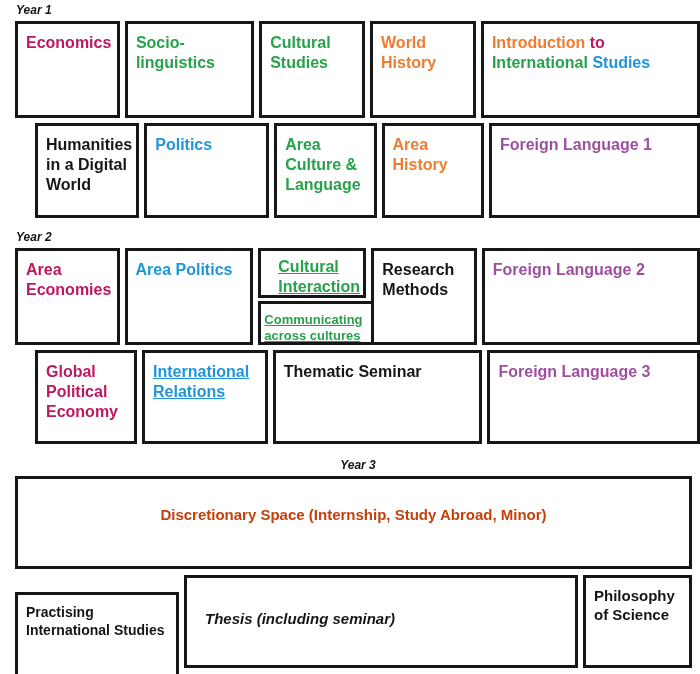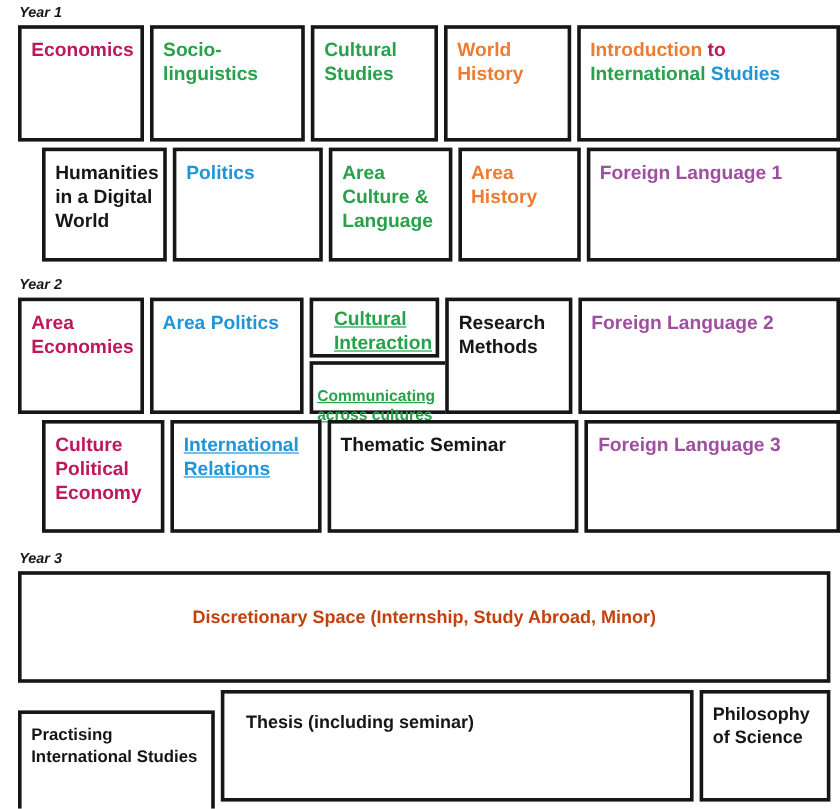--- a/index.html
+++ b/index.html
@@ -15,43 +15,43 @@
     font-size:12px;
     font-weight:bold;
     color:#161616;
     line-height:15px;
     font-style:italic;
   }
   .row{display:flex;gap:5px;margin-left:15px;}
   .mt5{margin-top:5px;padding-left:20px;}
   .mt6{margin-top:6px;}
   .lbl-y2{margin-top:12px;}
-  .lbl-y3{margin-top:14px;}
+  .lbl-y3{margin-top:14px;text-align:center;}
   .box{
     box-sizing:border-box;
     border:3px solid #161616;
     background:#ffffff;
     padding:9px 4px 0 8px;
     font-weight:bold;
     font-size:16px;
     line-height:1.25;
     color:#161616;
   }
   .w1{width:107px;}.w2{width:132px;}.w3{width:108px;}.w4{width:108px;}.w5{width:224px;}
   .wTheme{width:221px;}
   .h1{height:97px;}.h2{height:95px;}.h3{height:97px;}.h4{height:94px;}
   .stack{display:flex;flex-direction:column;gap:3px;width:108px;height:97px;}
   .sub1{width:108px;height:50px;padding:6px 2px 0 17px;}
-  .sub2{width:120px;height:44px;padding:18px 1px 0 3px;font-size:13px;line-height:1.2;}
+  .sub2{width:120px;height:44px;padding:8px 1px 0 3px;font-size:13px;line-height:1.2;}
   .big{
     width:677px;height:93px;margin-left:15px;
     text-align:center;padding:27px 8px 0 8px;font-size:15px;
   }
   .b1{width:164px;height:93px;font-size:14px;margin-top:17px;}
-  .b2{width:394px;height:93px;padding:16px 8px 0 18px;font-size:15px;}
+  .b2{width:394px;height:93px;font-style:italic;padding:32px 8px 0 18px;font-size:15px;}
   .b3{width:109px;height:93px;font-size:15px;}
   .c-red{color:#be185d;}
   .c-green{color:#27a24b;}
   .c-orange{color:#ee7c30;}
   .c-blue{color:#2096d8;}
   .c-purple{color:#9e4f9f;}
   .c-steel{color:#c2410c;}
   .c-black{color:#161616;}
   .it{}
   .u{text-decoration:underline;}
@@ -122,21 +122,21 @@
     <div class="box w4 h3">
       <span class="c-black">Research Methods</span>
     </div>
     <div class="box w5 h3">
       <span class="c-purple">Foreign Language 2</span>
     </div>
   </div>
 
   <div class="row mt5">
     <div class="box w1 h4">
-      <span class="c-red">Culture Political Economy</span>
+      <span class="c-red">Global Political Economy</span>
     </div>
     <div class="box w2 h4">
       <span class="c-blue u">International Relations</span>
     </div>
     <div class="box wTheme h4">
       <span class="c-black">Thematic Seminar</span>
     </div>
     <div class="box w5 h4">
       <span class="c-purple">Foreign Language 3</span>
     </div>

